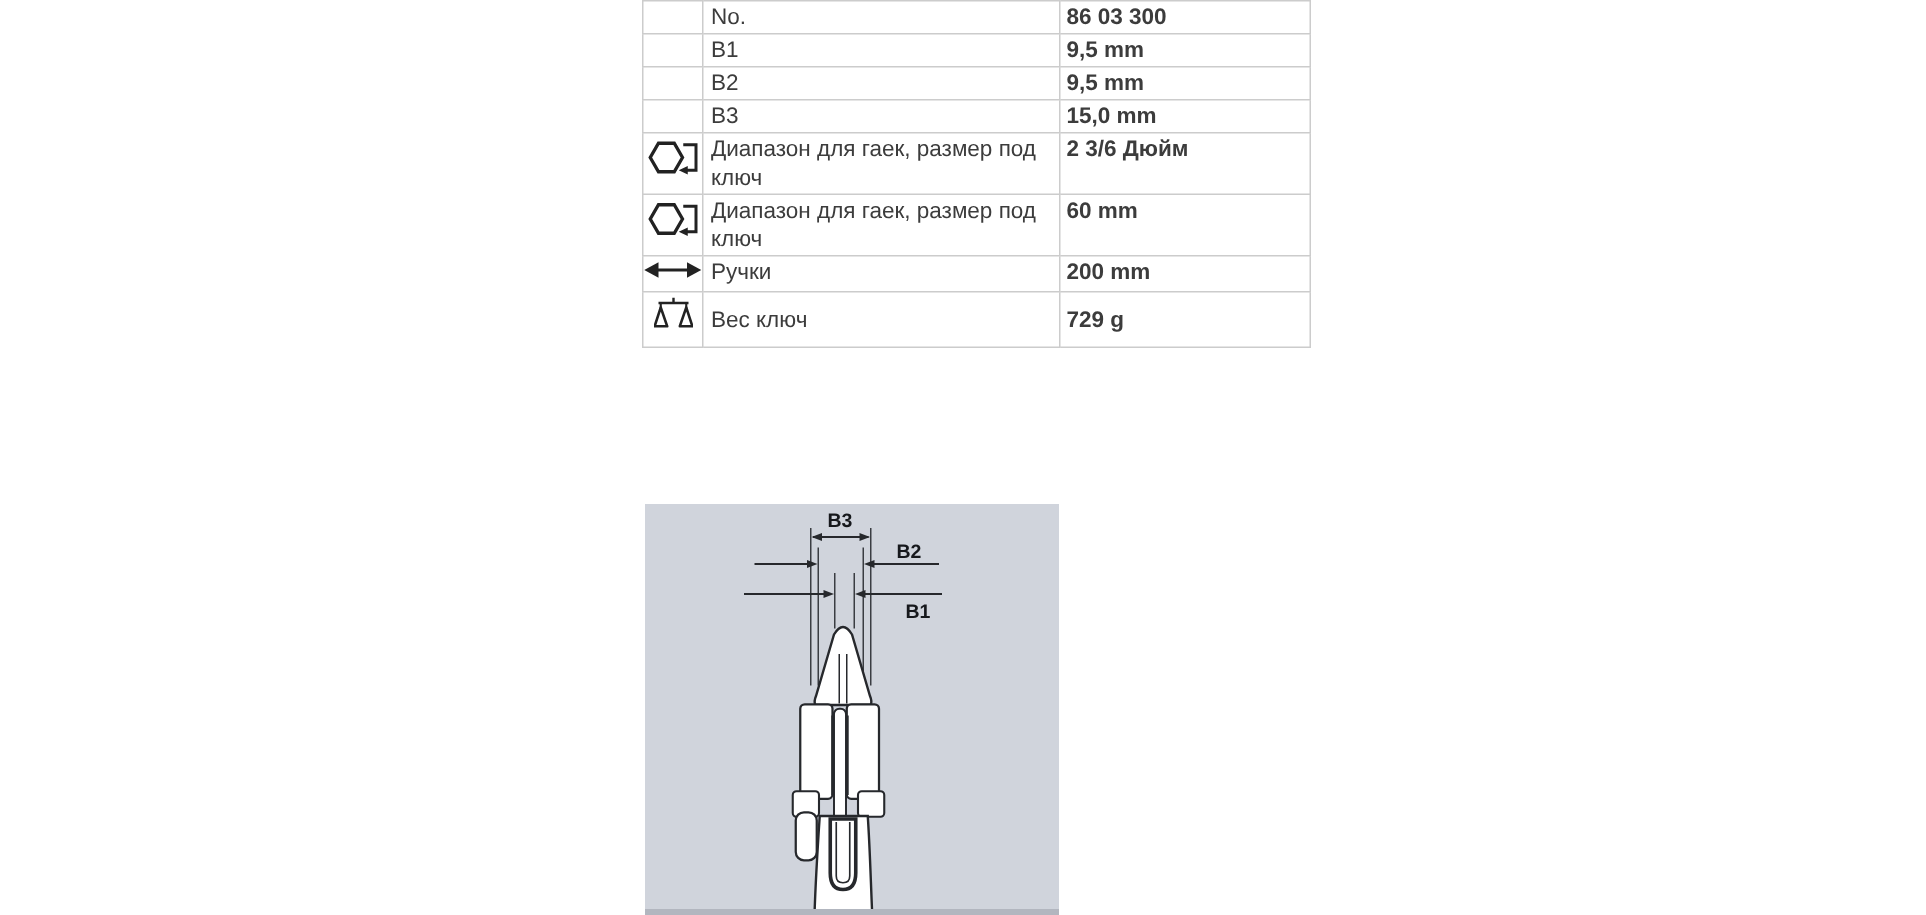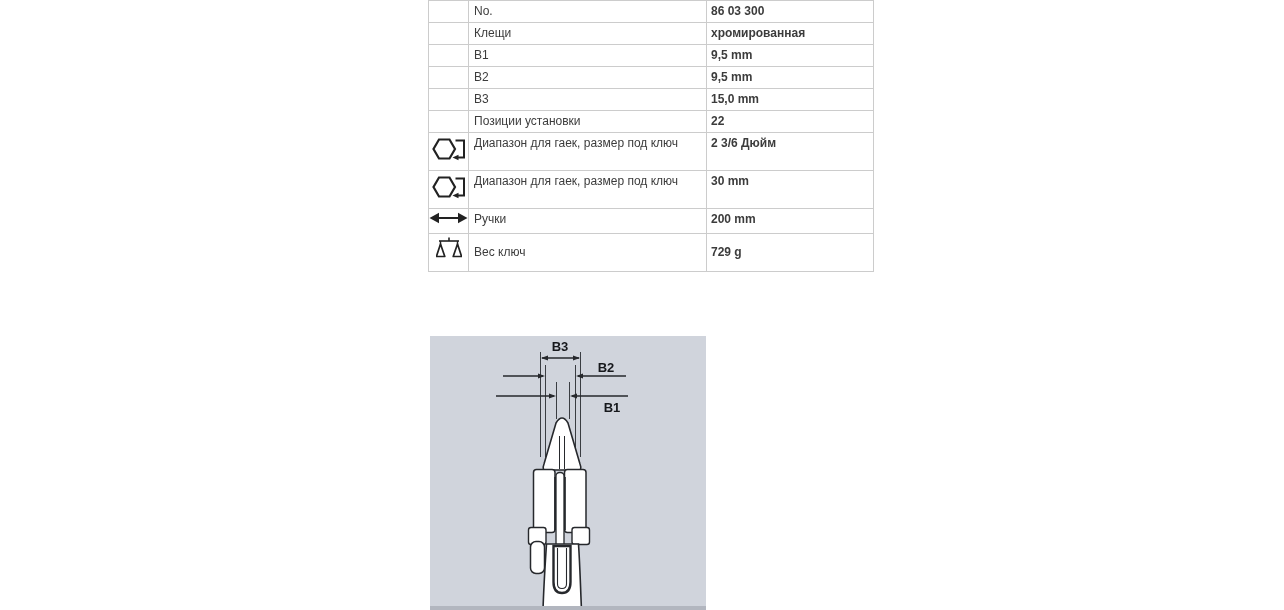--- a/index.html
+++ b/index.html
@@ -6,21 +6,21 @@
   body{
     width:1284px;height:610px;position:relative;overflow:hidden;
     background:#ffffff;
     font-family:"Liberation Sans",sans-serif;
     color:#3c3c3c;
   }
   
   .spec-table{
     position:absolute;left:428px;top:0;
     border-collapse:collapse;table-layout:fixed;
-    width:427px;font-size:12px;color:#3c3c3c;
+    width:427px;font-size:15px;color:#3c3c3c;
   }
   .spec-table td{
     border:1px solid #cccccc;
     overflow:hidden;
     vertical-align:top;
     line-height:19px;
   }
   .c-icon{width:39px;text-align:center;padding:2px 0;vertical-align:middle;}
   .c-label{width:227px;padding:1px 5px 1px 5px;}
   .c-value{width:159px;padding:1px 3px 1px 4px;font-weight:bold;}
@@ -50,60 +50,50 @@
 
 <table class="spec-table">
   <tbody id="spec-body">
       <tr class="row-regular">
         <td class="c-icon"></td>
         <td class="c-label">No.</td>
         <td class="c-value">86 03 300</td>
       </tr>
       <tr class="row-regular">
         <td class="c-icon"></td>
-        <td class="c-label">Клещи</td>
-        <td class="c-value">хромированная</td>
-      </tr>
-      <tr class="row-regular">
-        <td class="c-icon"></td>
         <td class="c-label">B1</td>
         <td class="c-value">9,5 mm</td>
       </tr>
       <tr class="row-regular">
         <td class="c-icon"></td>
         <td class="c-label">B2</td>
         <td class="c-value">9,5 mm</td>
       </tr>
       <tr class="row-regular">
         <td class="c-icon"></td>
         <td class="c-label">B3</td>
         <td class="c-value">15,0 mm</td>
-      </tr>
-      <tr class="row-regular">
-        <td class="c-icon"></td>
-        <td class="c-label">Позиции установки</td>
-        <td class="c-value">22</td>
       </tr>
       <tr class="row-tall">
         <td class="c-icon"><svg width="36" height="26" viewBox="0 0 36 26">
             <path d="M8,3.5 L18.5,3.5 L24,13 L18.5,22.5 L8,22.5 L2.5,13 Z" fill="none" stroke="#222" stroke-width="2.2"></path>
             <path d="M24.5,4.5 H33 V21.5 H27" fill="none" stroke="#222" stroke-width="2"></path>
             <polygon points="21.5,21.5 27.5,18.7 27.5,24.3" fill="#222"></polygon>
           </svg></td>
         <td class="c-label">Диапазон для гаек, размер под ключ</td>
         <td class="c-value">2 3/6 Дюйм</td>
       </tr>
       <tr class="row-tall">
         <td class="c-icon"><svg width="36" height="26" viewBox="0 0 36 26">
             <path d="M8,3.5 L18.5,3.5 L24,13 L18.5,22.5 L8,22.5 L2.5,13 Z" fill="none" stroke="#222" stroke-width="2.2"></path>
             <path d="M24.5,4.5 H33 V21.5 H27" fill="none" stroke="#222" stroke-width="2"></path>
             <polygon points="21.5,21.5 27.5,18.7 27.5,24.3" fill="#222"></polygon>
           </svg></td>
         <td class="c-label">Диапазон для гаек, размер под ключ</td>
-        <td class="c-value">30 mm</td>
+        <td class="c-value">60 mm</td>
       </tr>
       <tr class="row-regular">
         <td class="c-icon"><svg width="39" height="14" viewBox="0 0 39 14">
             <line x1="7" y1="7" x2="32" y2="7" stroke="#222" stroke-width="2"></line>
             <polygon points="0.5,7 10,1.8 10,12.2" fill="#222"></polygon>
             <polygon points="38.5,7 29,1.8 29,12.2" fill="#222"></polygon>
           </svg></td>
         <td class="c-label">Ручки</td>
         <td class="c-value">200 mm</td>
       </tr>

